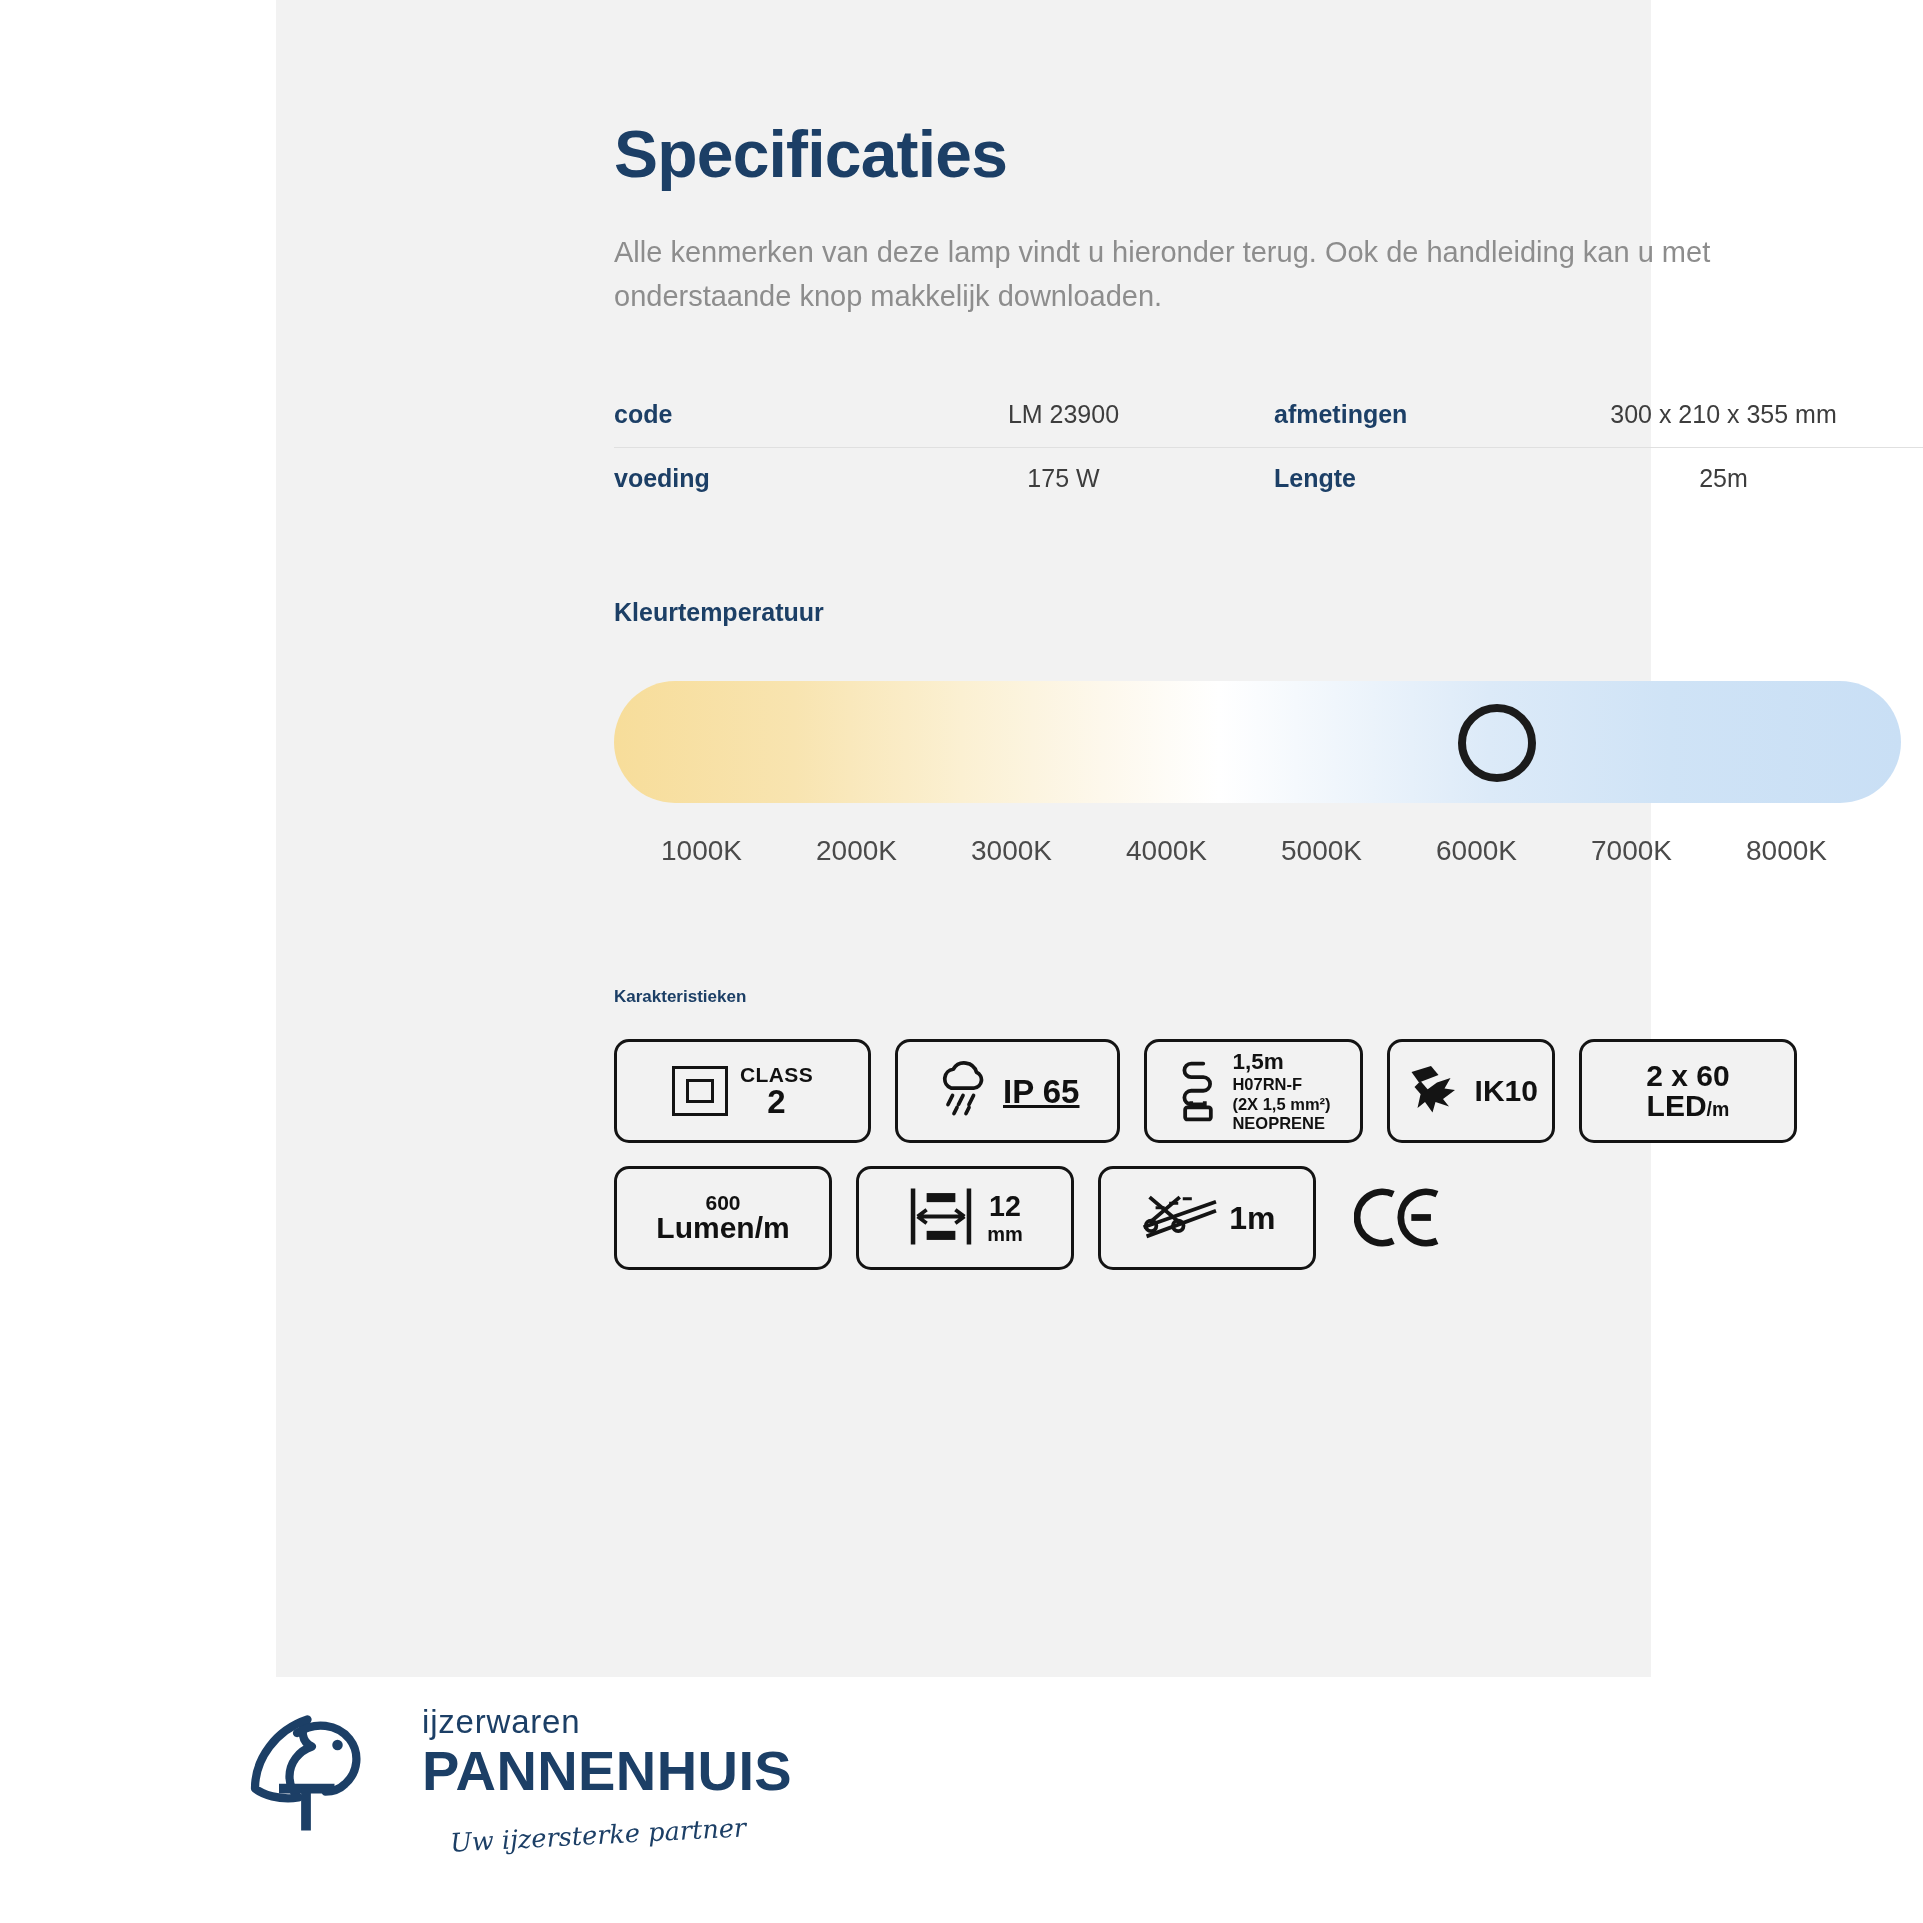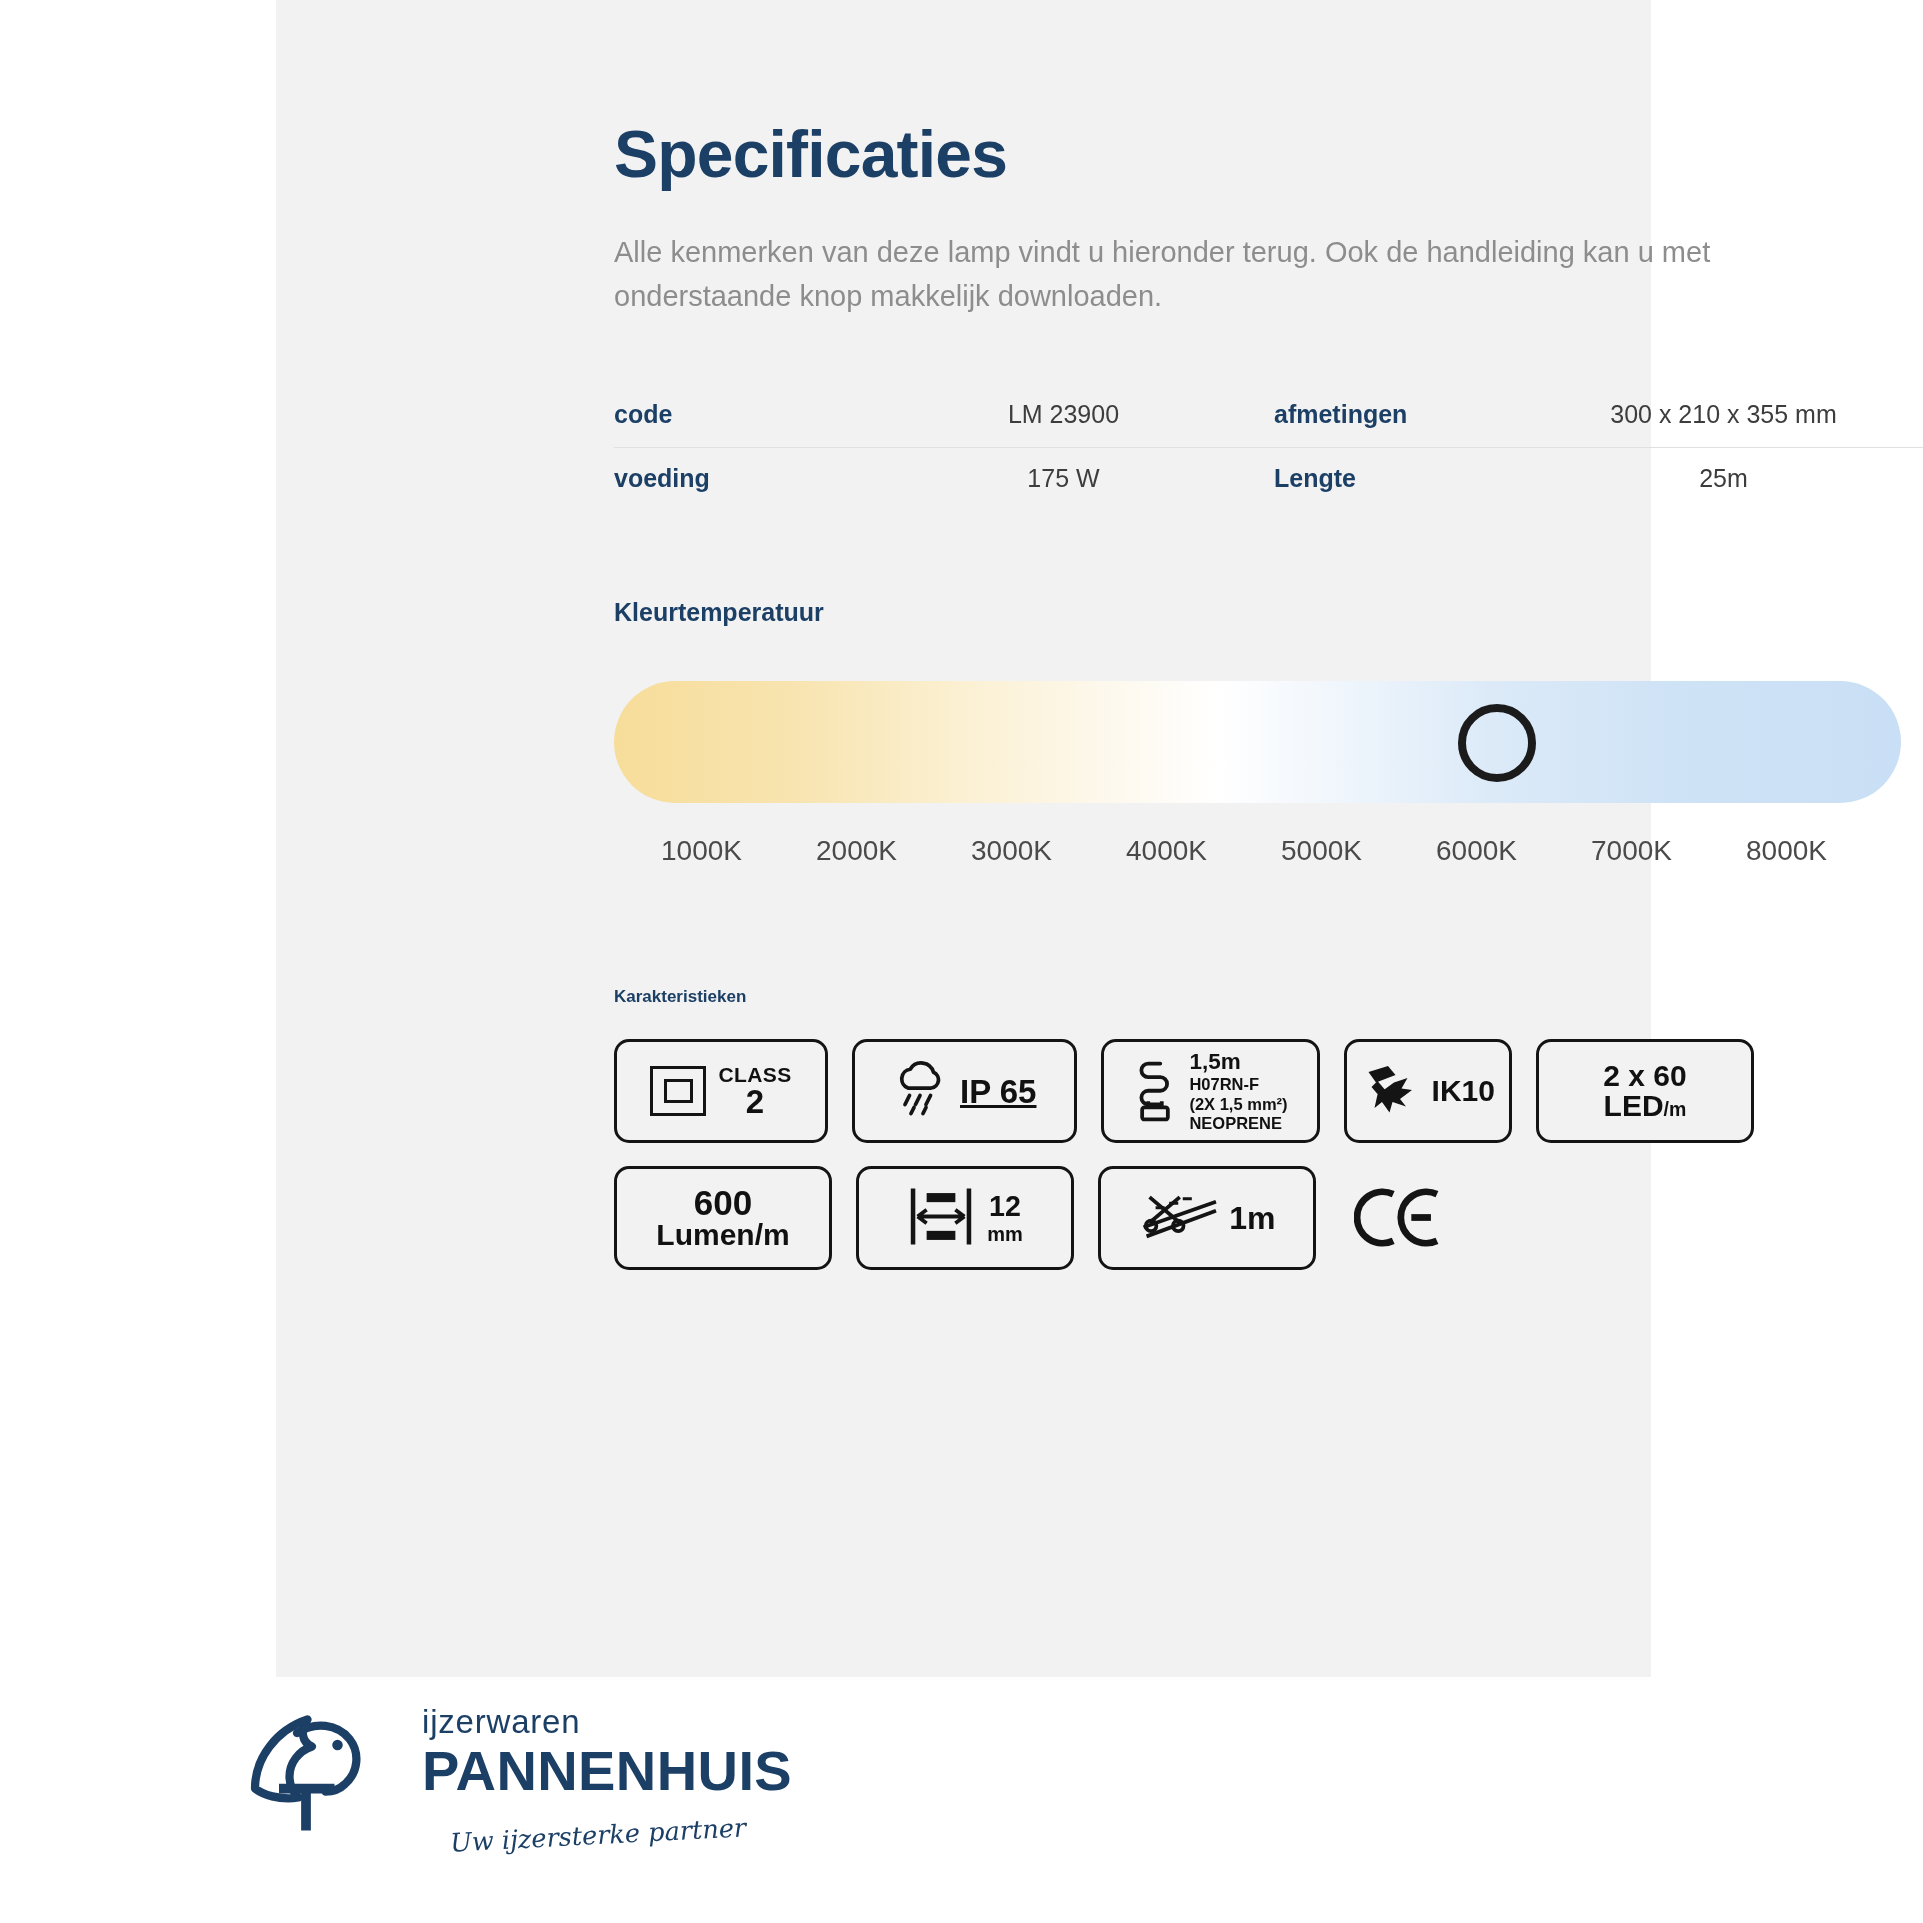--- a/index.html
+++ b/index.html
@@ -155,21 +155,21 @@
     height: 104px;
     box-sizing: border-box;
     display: flex;
     align-items: center;
     justify-content: center;
     padding: 0 15px;
     background: #f2f2f2;
     color: #111;
   }
   .badge .txt { line-height: 1.0; }
-  .b-class { width: 214px; gap: 12px; }
+  .b-class { width: 257px; gap: 12px; }
   .b-class .sq-outer {
     width: 56px; height: 50px; border: 3.8px solid #141414;
     display: flex; align-items: center; justify-content: center;
     box-sizing: border-box;
   }
   .b-class .sq-inner { width: 28.6px; height: 24px; border: 3.8px solid #141414; box-sizing: border-box;}
   .b-class .cl { text-align: center; }
   .b-class .cl .w { font-size: 21px; font-weight: bold; letter-spacing: 0.4px;}
   .b-class .cl .n { font-size: 33px; font-weight: bold; margin-top: 1.5px;}
   .b-ip { width: 225px; gap: 10.5px; text-decoration: underline; }
@@ -177,21 +177,21 @@
   .b-cable { width: 219px; gap: 9px; }
   .b-cable .lines { font-size: 16.5px; font-weight: bold; text-align: left; line-height: 1.18;}
   .b-cable .lines .big { font-size: 22.5px; }
   .b-ik { width: 168px; gap: 10.5px; }
   .b-ik .iktxt { font-size: 30px; font-weight: bold; }
   .b-led { width: 218px; text-align: center; align-items: center; }
   .b-led .l1 { font-size: 30px; font-weight: bold; }
   .b-led .l2 { font-size: 30px; font-weight: bold; margin-top: 3px;}
   .b-led .l2 small { font-size: 19.5px; }
   .b-lumen { width: 218px; text-align: center; }
-  .b-lumen .l1 { font-size: 35px; font-weight: bold; }
+  .b-lumen .l1 { font-size: 21px; font-weight: bold; }
   .b-lumen .l2 { font-size: 30px; font-weight: bold; margin-top: 1.5px;}
   .b-mm { width: 218px; gap: 12px; }
   .b-mm .mtxt { font-size: 28.6px; font-weight: bold; text-align: center;}
   .b-mm .mtxt small { display:block; font-size: 20px; font-weight: bold;}
   .b-cut { width: 218px; gap: 7.5px; }
   .b-cut .cuttxt { font-size: 32px; font-weight: bold; }
   .ce-mark { display: flex; align-items: center; height: 104px; margin-left: 13.5px;}
   
   .logo-block {
     position: absolute;

